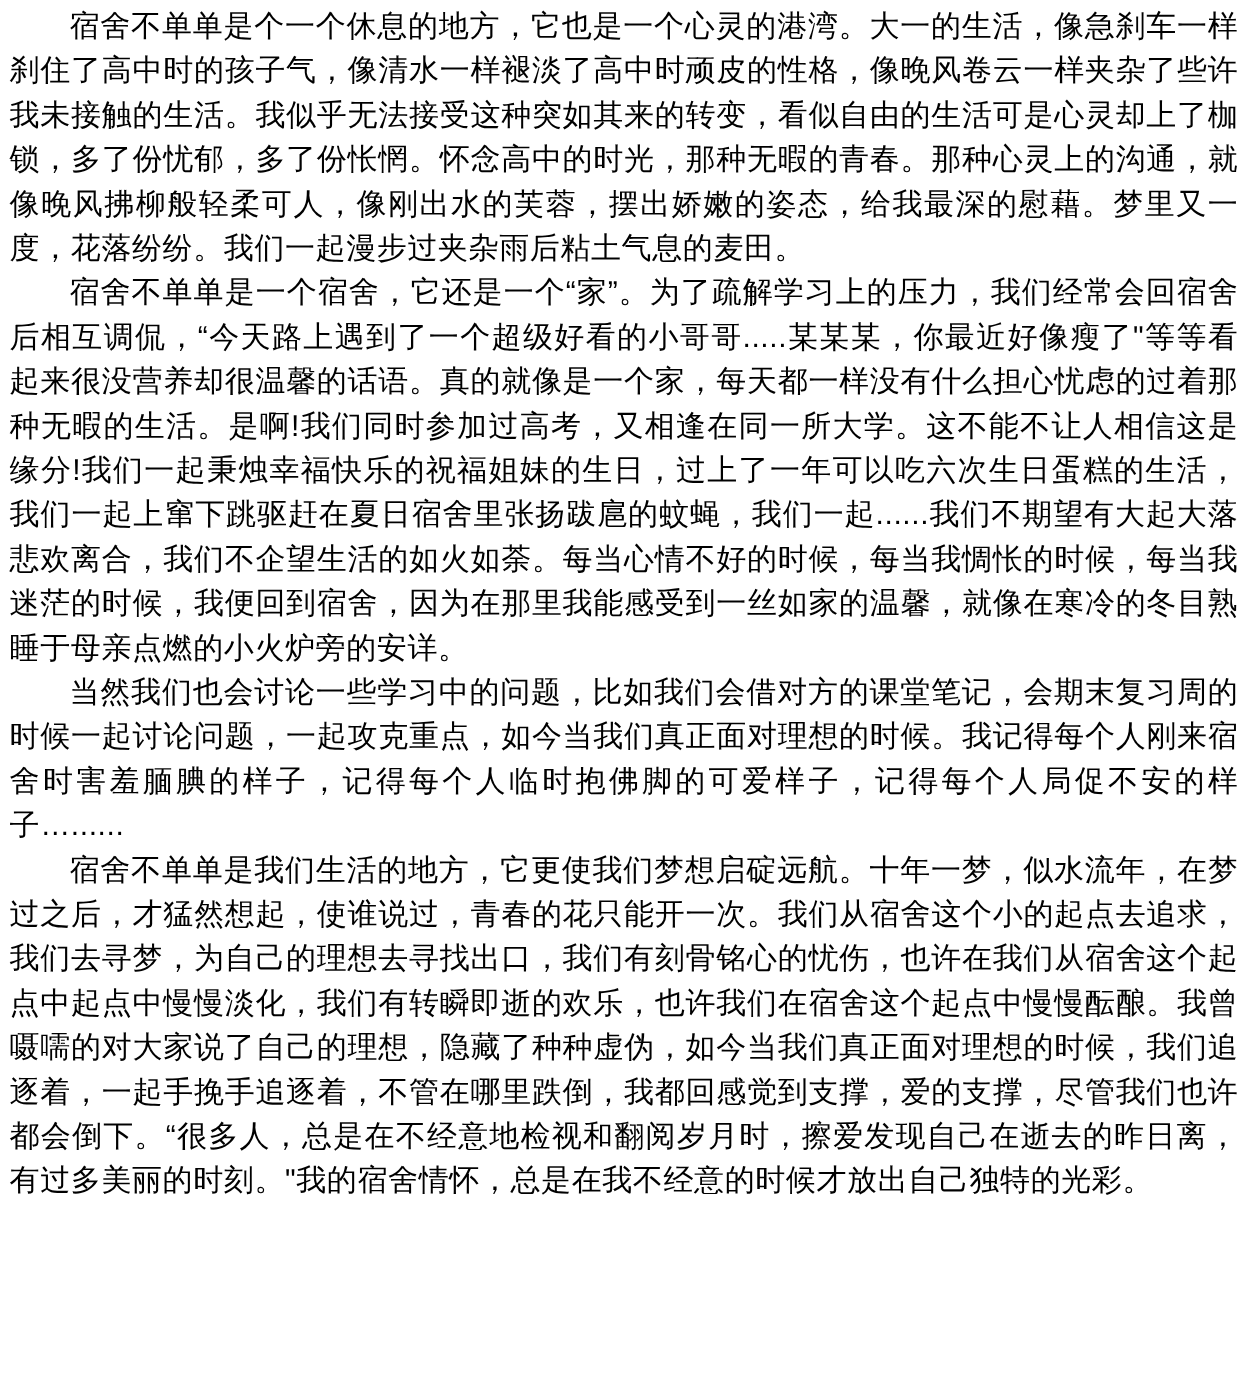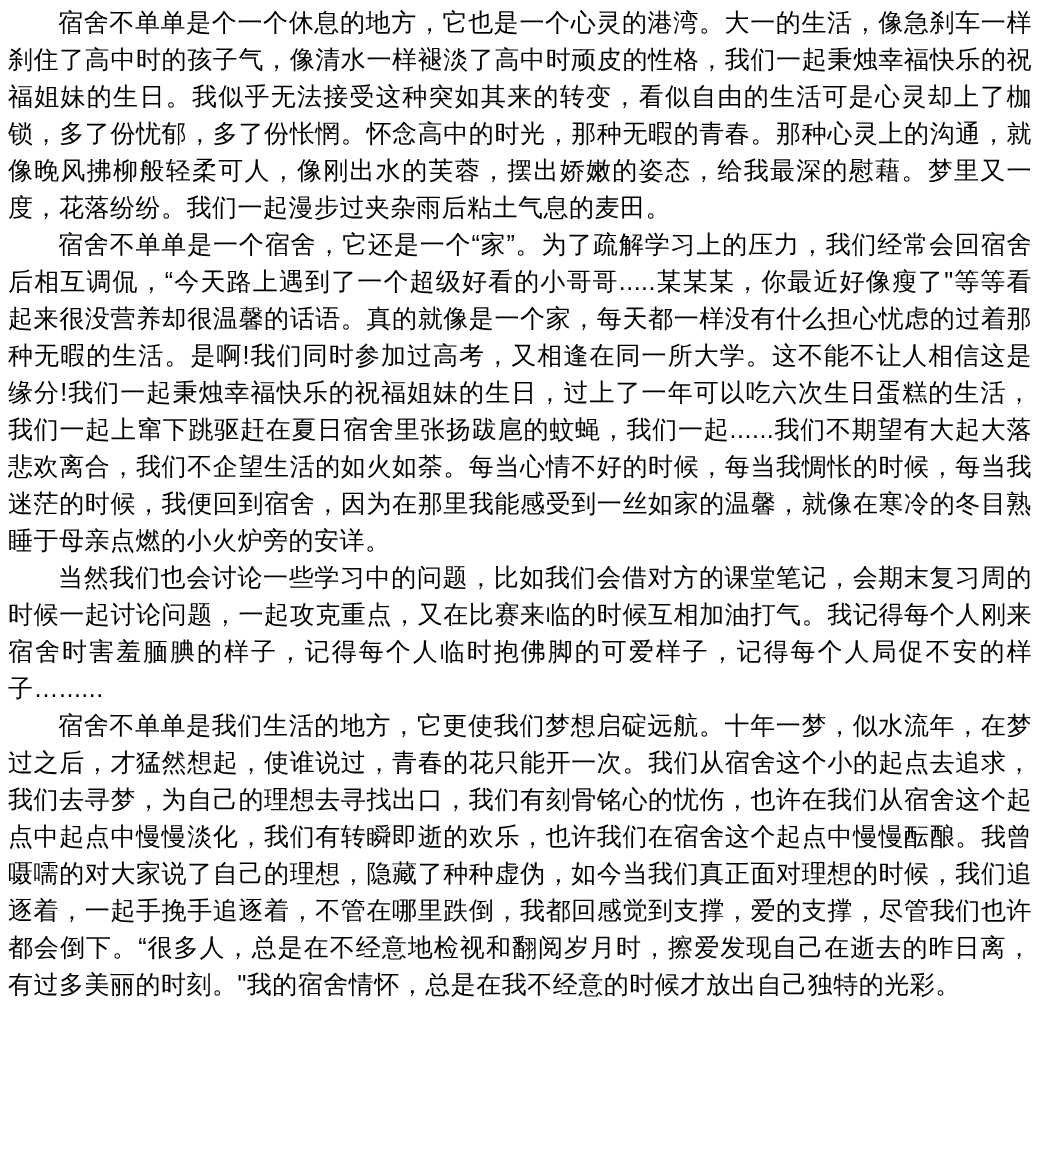--- a/index.html
+++ b/index.html
@@ -26,17 +26,17 @@
     text-indent: 2em;
     letter-spacing: 0.5px;
     font-weight: 500;
     word-break: break-all;
   }
 </style>
 </head>
 <body>
 
 <div class="page">
-  <p>宿舍不单单是个一个休息的地方，它也是一个心灵的港湾。大一的生活，像急刹车一样刹住了高中时的孩子气，像清水一样褪淡了高中时顽皮的性格，我们一起秉烛幸福快乐的祝福姐妹的生日。我似乎无法接受这种突如其来的转变，看似自由的生活可是心灵却上了枷锁，多了份忧郁，多了份怅惘。怀念高中的时光，那种无暇的青春。那种心灵上的沟通，就像晚风拂柳般轻柔可人，像刚出水的芙蓉，摆出娇嫩的姿态，给我最深的慰藉。梦里又一度，花落纷纷。我们一起漫步过夹杂雨后粘土气息的麦田。</p>
+  <p>宿舍不单单是个一个休息的地方，它也是一个心灵的港湾。大一的生活，像急刹车一样刹住了高中时的孩子气，像清水一样褪淡了高中时顽皮的性格，像晚风卷云一样夹杂了些许我未接触的生活。我似乎无法接受这种突如其来的转变，看似自由的生活可是心灵却上了枷锁，多了份忧郁，多了份怅惘。怀念高中的时光，那种无暇的青春。那种心灵上的沟通，就像晚风拂柳般轻柔可人，像刚出水的芙蓉，摆出娇嫩的姿态，给我最深的慰藉。梦里又一度，花落纷纷。我们一起漫步过夹杂雨后粘土气息的麦田。</p>
   <p>宿舍不单单是一个宿舍，它还是一个“家”。为了疏解学习上的压力，我们经常会回宿舍后相互调侃，“今天路上遇到了一个超级好看的小哥哥.....某某某，你最近好像瘦了"等等看起来很没营养却很温馨的话语。真的就像是一个家，每天都一样没有什么担心忧虑的过着那种无暇的生活。是啊!我们同时参加过高考，又相逢在同一所大学。这不能不让人相信这是缘分!我们一起秉烛幸福快乐的祝福姐妹的生日，过上了一年可以吃六次生日蛋糕的生活，我们一起上窜下跳驱赶在夏日宿舍里张扬跋扈的蚊蝇，我们一起......我们不期望有大起大落悲欢离合，我们不企望生活的如火如荼。每当心情不好的时候，每当我惆怅的时候，每当我迷茫的时候，我便回到宿舍，因为在那里我能感受到一丝如家的温馨，就像在寒冷的冬目熟睡于母亲点燃的小火炉旁的安详。</p>
-  <p>当然我们也会讨论一些学习中的问题，比如我们会借对方的课堂笔记，会期末复习周的时候一起讨论问题，一起攻克重点，又在比赛来临的时候互相加油打气。我记得每个人刚来宿舍时害羞腼腆的样子，记得每个人临时抱佛脚的可爱样子，记得每个人局促不安的样子…......</p>
+  <p>当然我们也会讨论一些学习中的问题，比如我们会借对方的课堂笔记，会期末复习周的时候一起讨论问题，一起攻克重点，如今当我们真正面对理想的时候。我记得每个人刚来宿舍时害羞腼腆的样子，记得每个人临时抱佛脚的可爱样子，记得每个人局促不安的样子…......</p>
   <p>宿舍不单单是我们生活的地方，它更使我们梦想启碇远航。十年一梦，似水流年，在梦过之后，才猛然想起，使谁说过，青春的花只能开一次。我们从宿舍这个小的起点去追求，我们去寻梦，为自己的理想去寻找出口，我们有刻骨铭心的忧伤，也许在我们从宿舍这个起点中起点中慢慢淡化，我们有转瞬即逝的欢乐，也许我们在宿舍这个起点中慢慢酝酿。我曾嗫嚅的对大家说了自己的理想，隐藏了种种虚伪，如今当我们真正面对理想的时候，我们追逐着，一起手挽手追逐着，不管在哪里跌倒，我都回感觉到支撑，爱的支撑，尽管我们也许都会倒下。“很多人，总是在不经意地检视和翻阅岁月时，擦爱发现自己在逝去的昨日离，有过多美丽的时刻。"我的宿舍情怀，总是在我不经意的时候才放出自己独特的光彩。</p>
 </div>
 
 </body></html>

